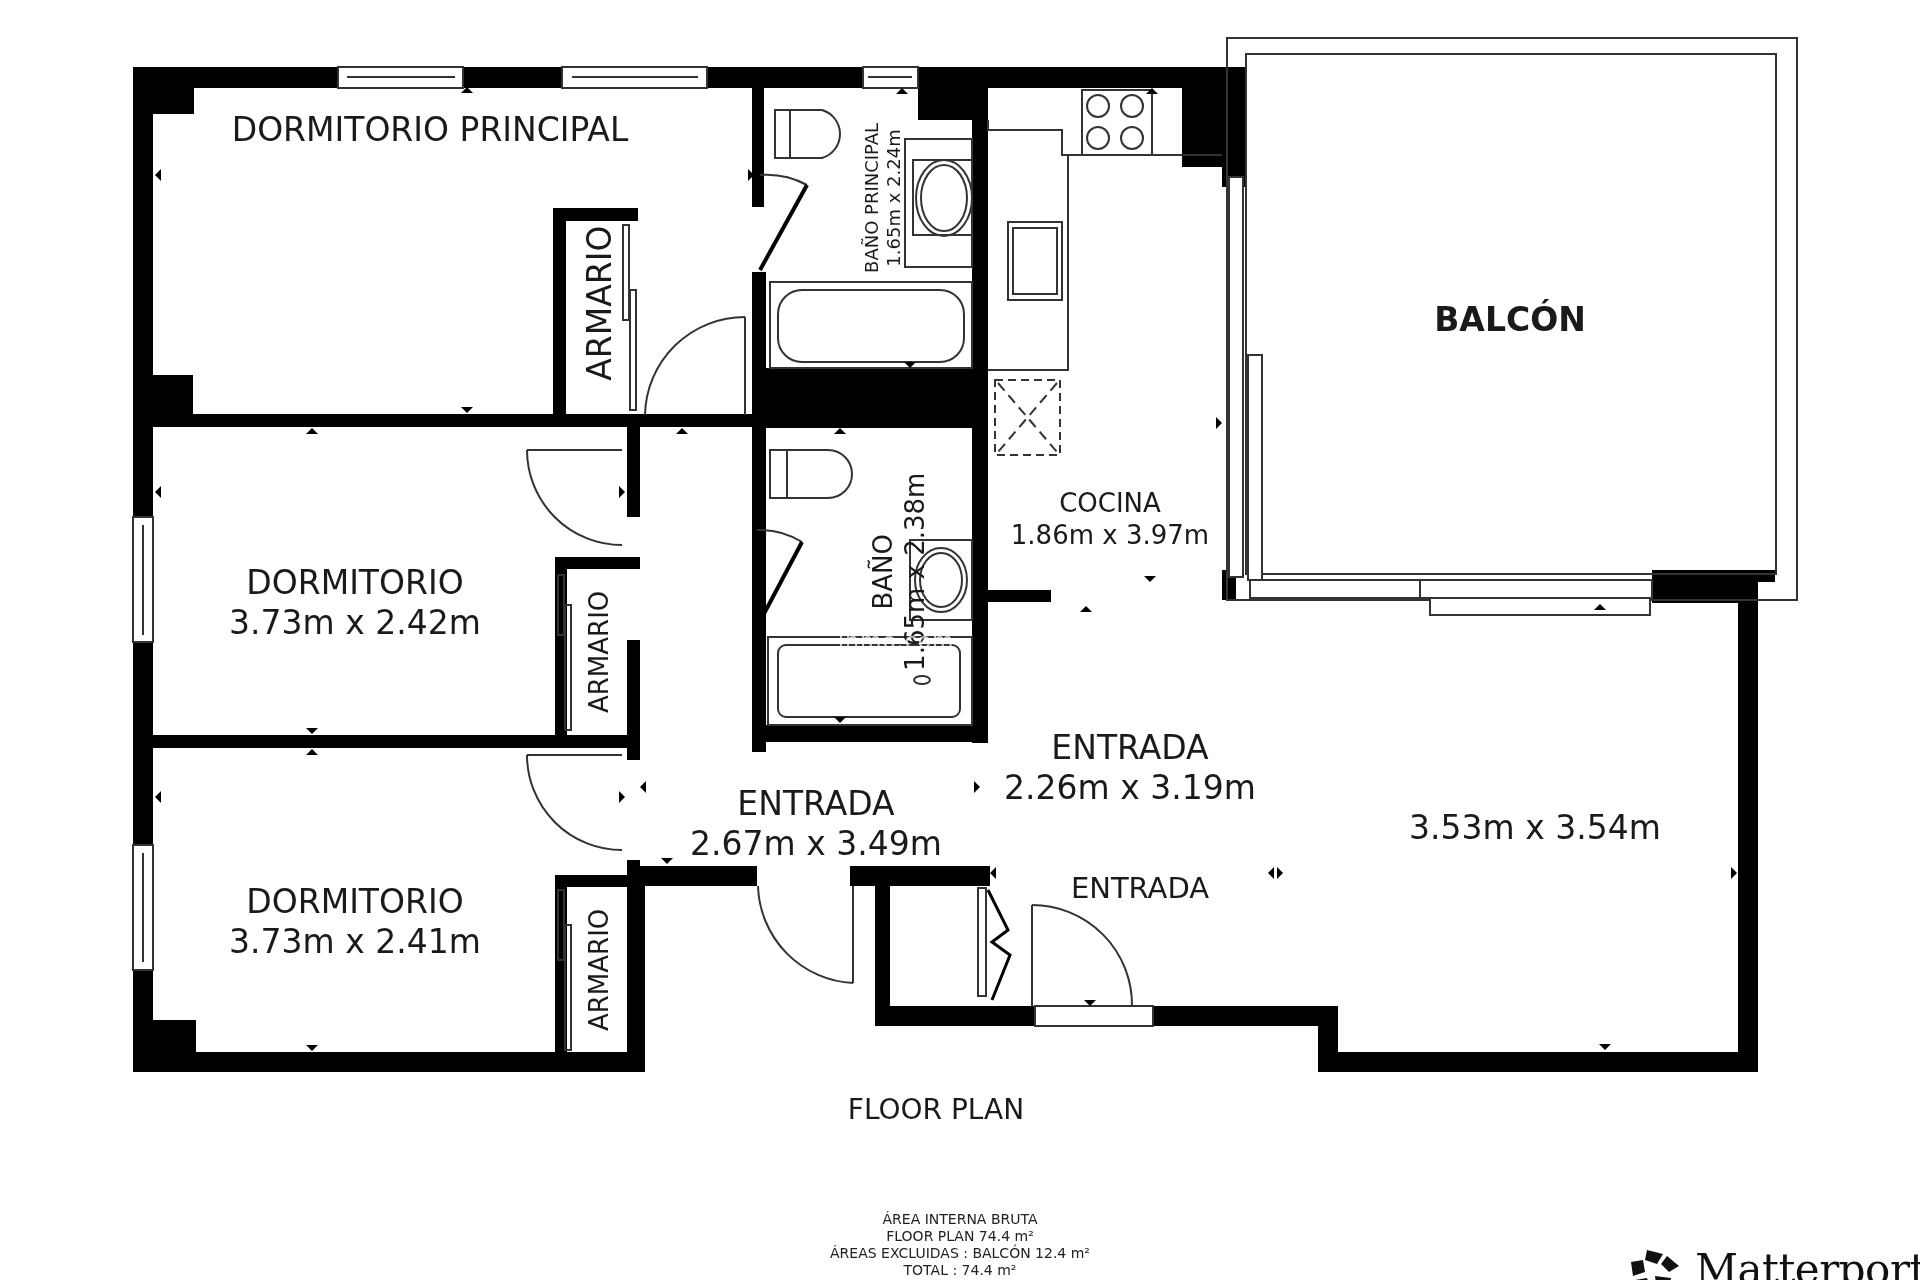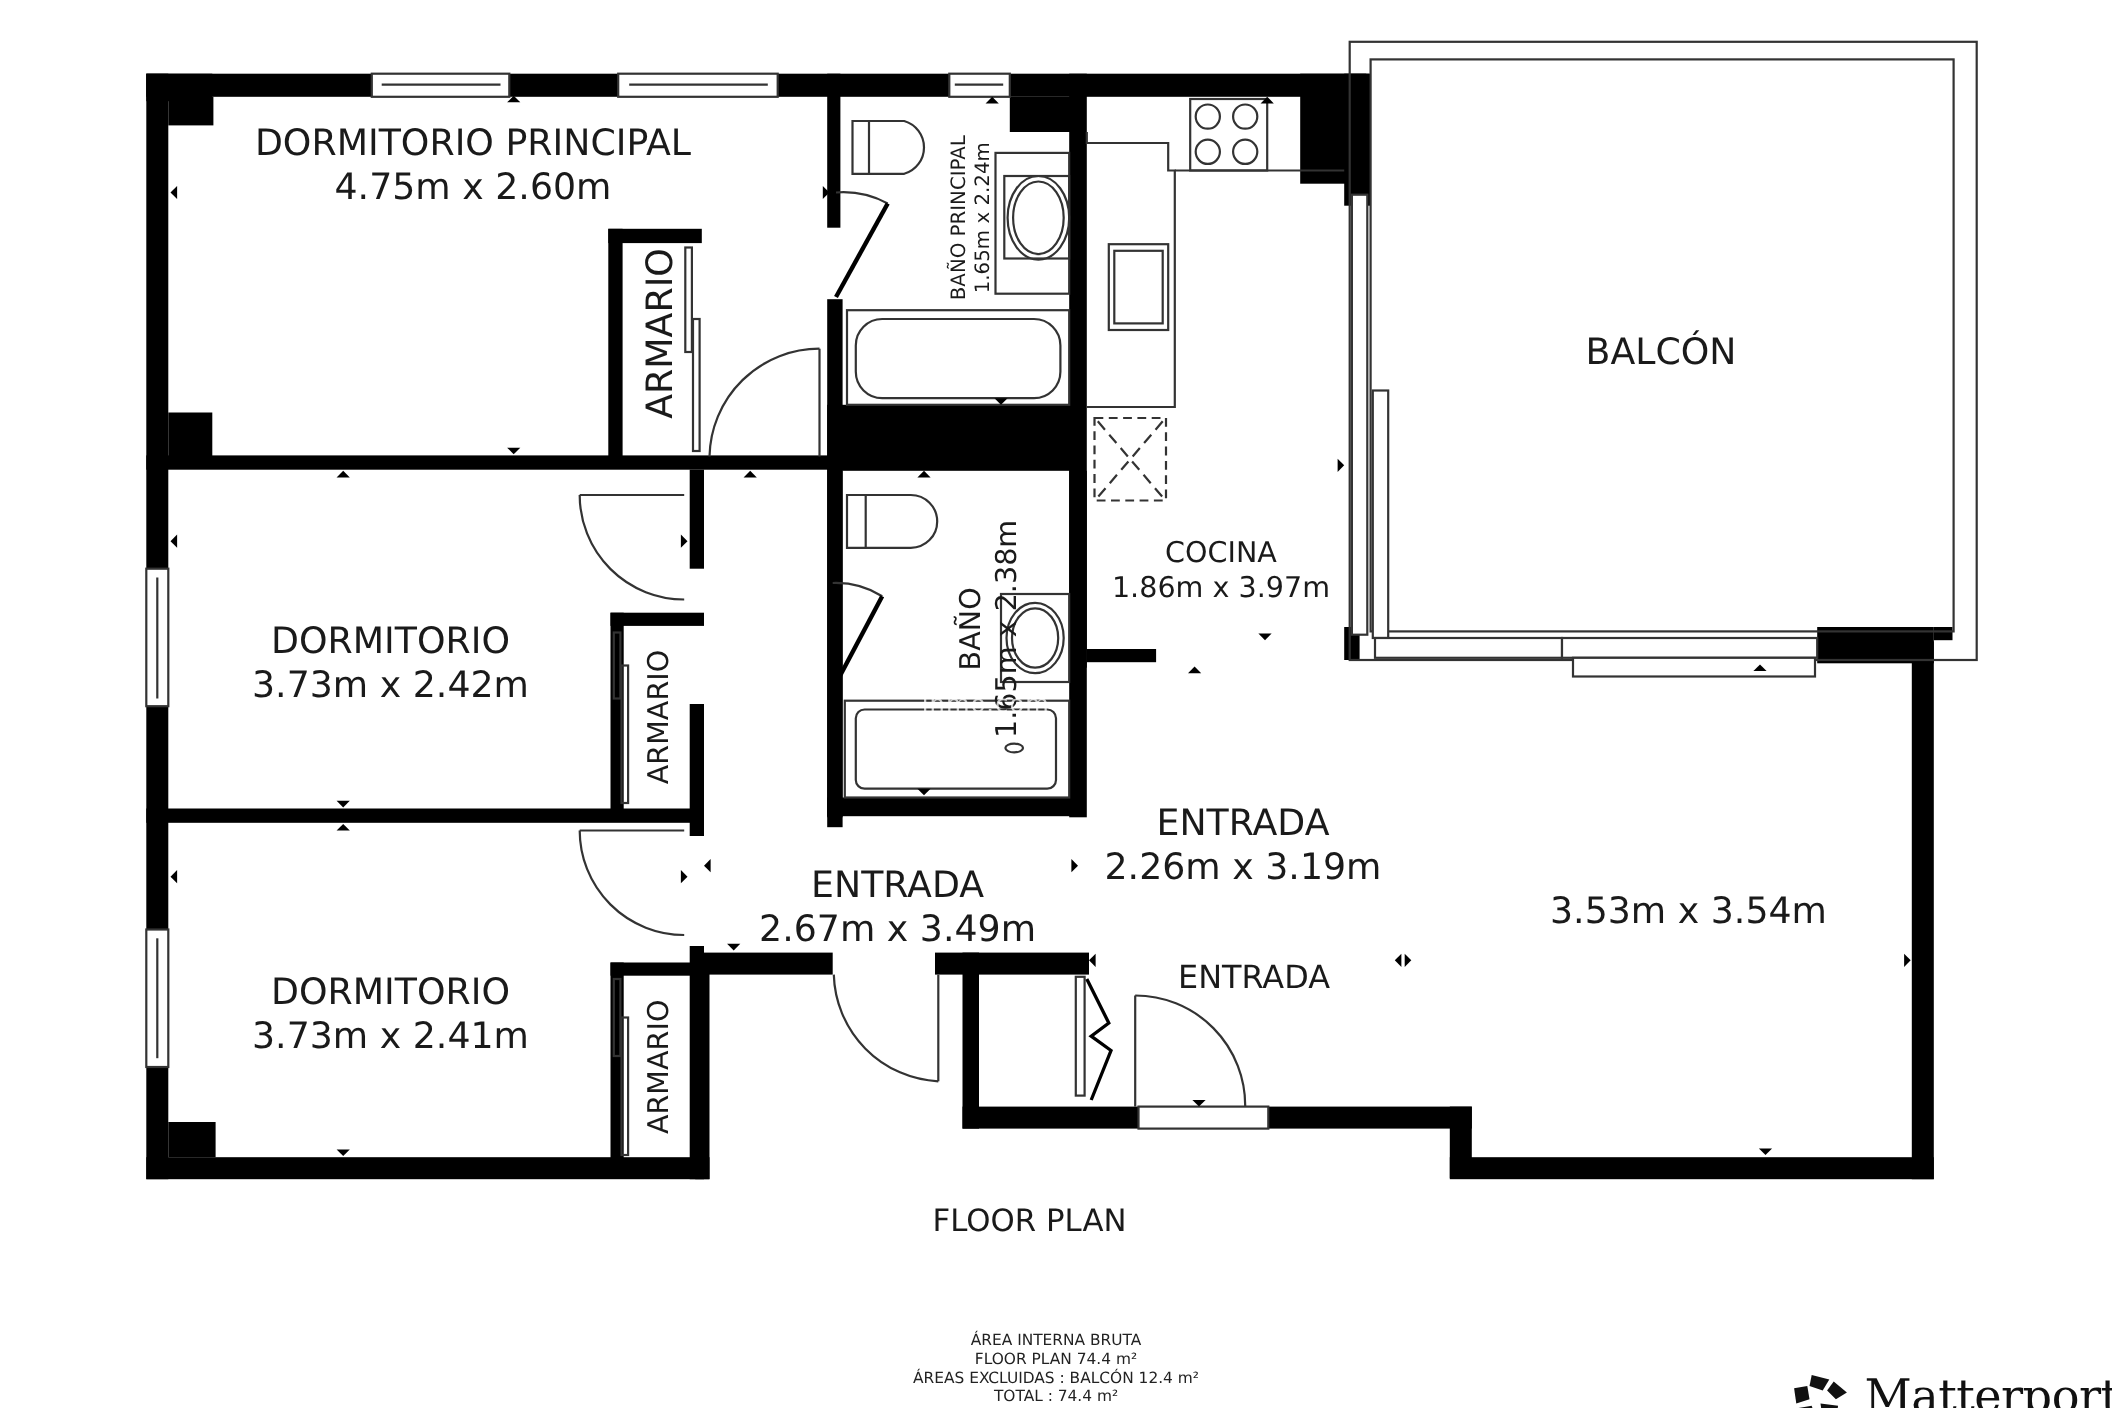--- a/index.html
+++ b/index.html
@@ -221,34 +221,33 @@
     <polygon points="1268,873 1274,867 1274,879"></polygon>
     <polygon points="1283,873 1277,867 1277,879"></polygon>
     <polygon points="980,787 974,781 974,793"></polygon>
     <polygon points="1090,1006 1096,1000 1084,1000"></polygon>
     <polygon points="990,873 996,867 996,879"></polygon>
   </g>
 </svg>
 
 <div class="lbl big" style="left:205px; top:110px; width:450px;">
   <span>DORMITORIO PRINCIPAL</span>
-  <span>4.75m x 2.60m</span>
 </div>
 <div class="lbl big vert" style="left:520px; top:283px; width:160px;">
   <span>ARMARIO</span>
 </div>
 <div class="lbl tiny vert" style="left:808px; top:176px; width:150px;">
   <span>BAÑO PRINCIPAL</span>
   <span>1.65m x 2.24m</span>
 </div>
 <div class="lbl sm" style="left:1010px; top:488px; width:200px;text-align:center;">
   <span>COCINA</span>
   <span>1.86m x 3.97m</span>
 </div>
-<div class="lbl big" style="left:1410px; top:300px; width:200px;">
+<div class="lbl big" style="left:1410px; top:300px; width:200px;font-weight:bold;">
   <span>BALCÓN</span>
 </div>
 <div class="lbl big" style="left:205px; top:563px; width:300px;">
   <span>DORMITORIO</span>
   <span>3.73m x 2.42m</span>
 </div>
 <div class="lbl sm vert" style="left:535px; top:636px; width:130px;">
   <span>ARMARIO</span>
 </div>
 <div class="lbl sm vert" style="left:800px; top:540px; width:200px;">

